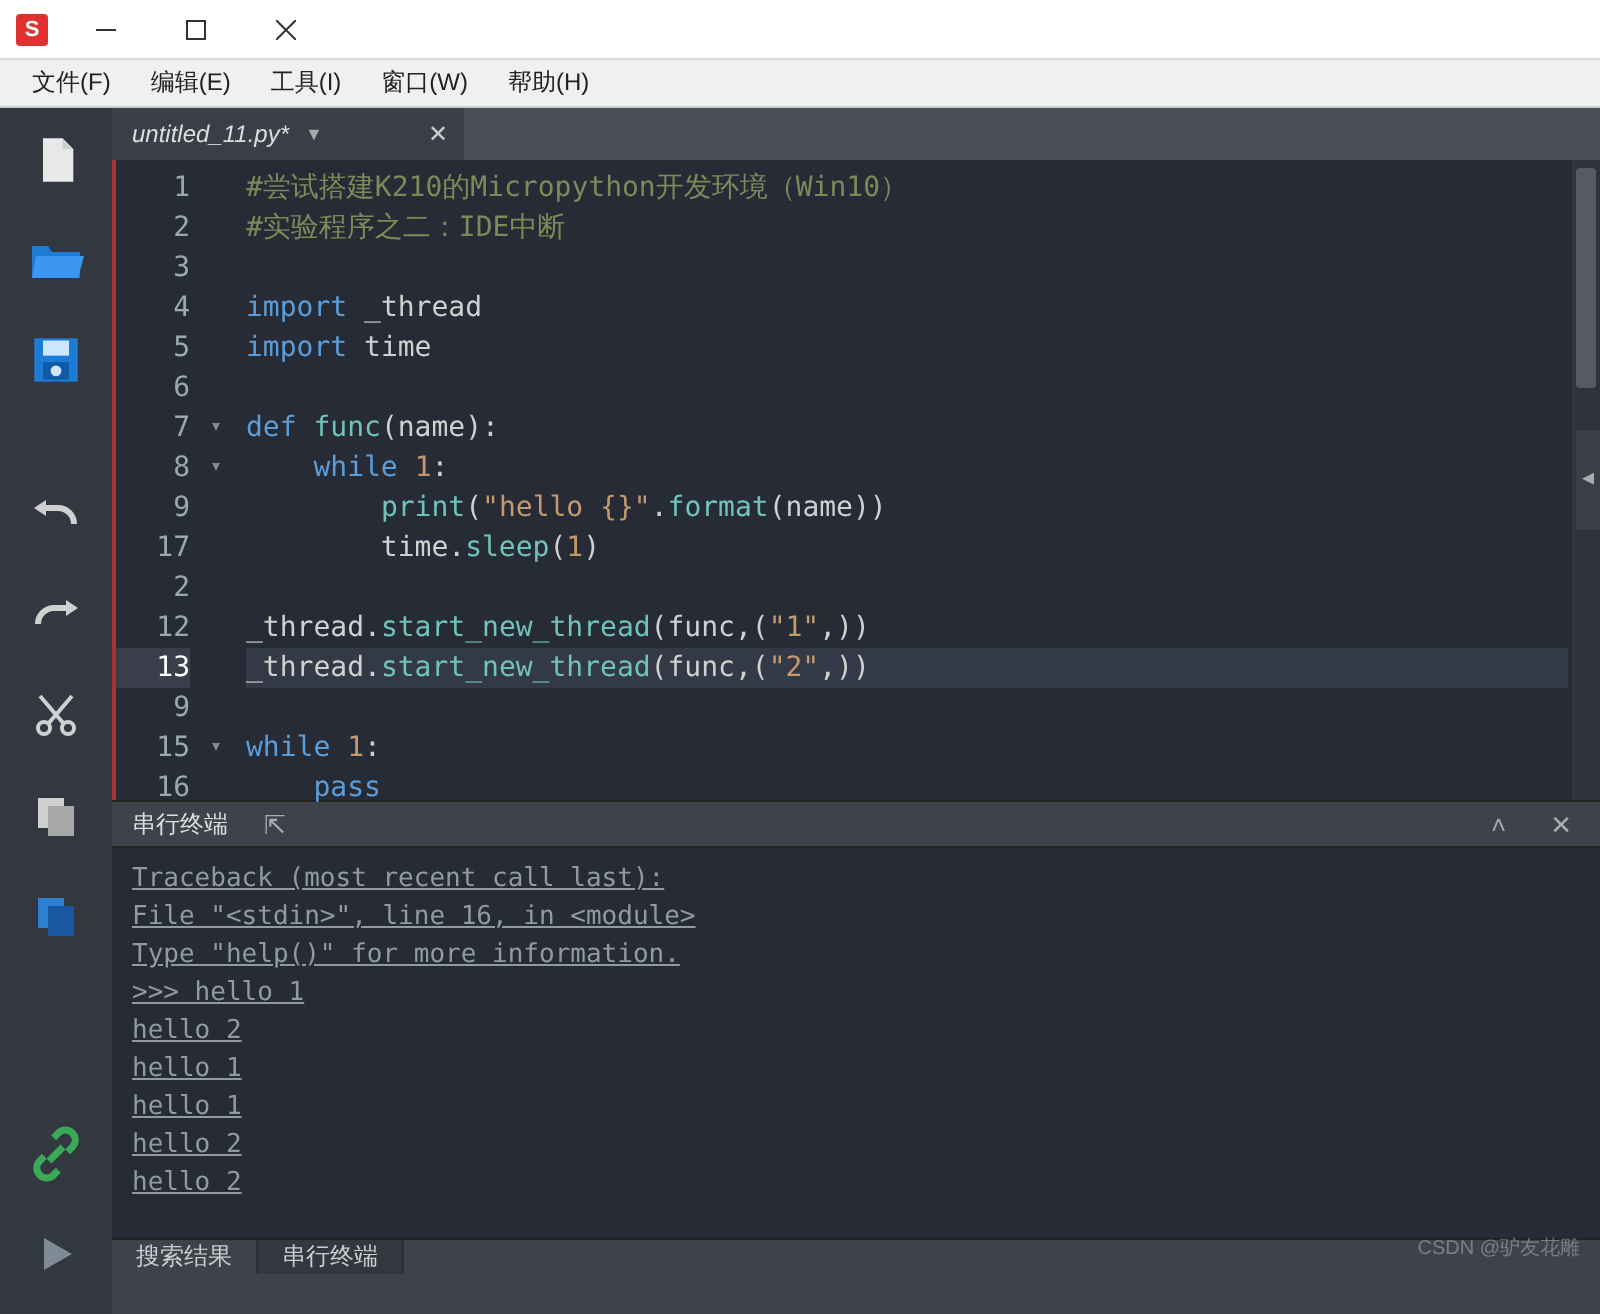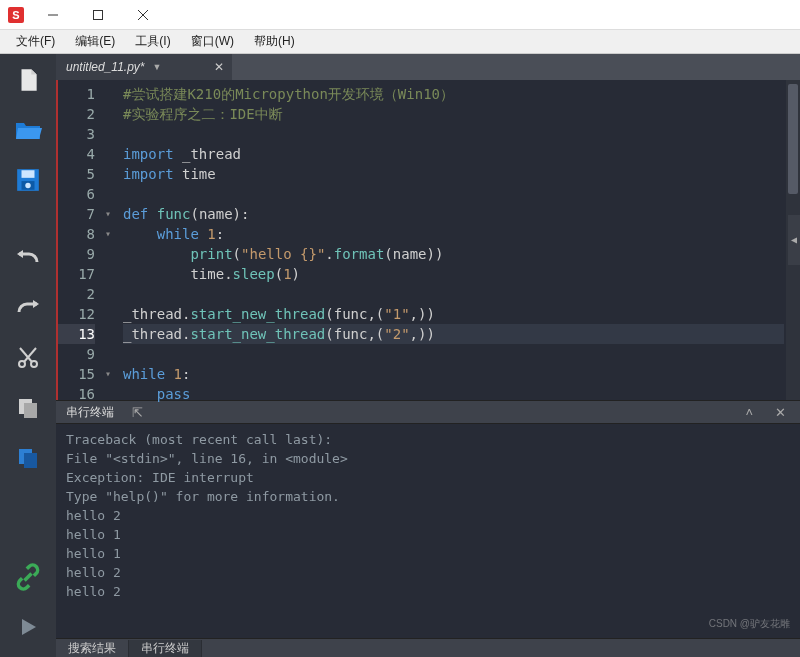--- a/index.html
+++ b/index.html
@@ -51,24 +51,24 @@
 .editor-scroll .thumb { position:absolute; left:2px; right:2px; top: 4px; height: 110px; background: #555a66; border-radius: 2px;}
 .collapse-gut { position:absolute; right:0; top:50%; width:12px; height:50px; background:#3a3e47; transform:translateY(-50%); color:#aaa; display:flex; align-items:center; justify-content:center; font-size:10px;}
 
 
 .termhdr { height: 24px; background: #3e424b; display: flex; align-items: center; padding: 0 10px; gap: 14px; border-top: 1px solid #222; border-bottom: 1px solid #222; }
 .termhdr .lbl { color: #ddd; font-size: 12px; }
 .termhdr .spacer { flex: 1; }
 .termhdr .ticon { color: #aaa; font-size: 13px; padding: 0 4px; }
 
 
-.terminal { flex: 1; background: #272b36; color: #8f9aa3; font-family: Consolas, monospace; font-size: 13px; line-height: 19px; padding: 6px 10px; overflow: hidden; }
-
-
-.btabs { height: 19px; background: #3e424b; display: flex; align-items: center; border-top: 1px solid #222; }
+.terminal { flex: 1; background: #272b36; color: #8f9aa3; font-family: Consolas, monospace; font-size: 13px; line-height: 19px; padding: 6px 10px; overflow: hidden; text-decoration: underline; }
+
+
+.btabs { height: 38px; background: #3e424b; display: flex; align-items: flex-start; border-top: 1px solid #222; }
 .btab { padding: 0 12px; display: flex; align-items: center; color: #ccc; font-size: 12px; border-right: 1px solid #2a2d33; }
 .btab.active { background: #33373f; }
 .btabs .rightinfo { margin-left: auto; color: #777; padding: 0 10px; display: flex; align-items: center; gap: 20px; }
 .watermark { position: absolute; right: 10px; bottom: 26px; color: #bbb; opacity: .5; font-size: 10px; pointer-events:none;}
 </style>
 </head>
 <body>
 
 <div class="titlebar">
   <div class="appicon">S</div>
@@ -229,22 +229,22 @@
       <span class="lbl">串行终端</span>
       <span class="ticon">⇱</span>
       <span class="spacer"></span>
       <span class="ticon">˄</span>
       <span class="ticon">✕</span>
     </div>
 
     <div class="terminal" id="termout">
         <div>Traceback (most recent call last):</div>
         <div>  File "&lt;stdin&gt;", line 16, in &lt;module&gt;</div>
-        <div>Exception: IDE interrupt</div>
         <div>Type "help()" for more information.</div>
+        <div>&gt;&gt;&gt; hello 1</div>
         <div>hello 2</div>
         <div>hello 1</div>
         <div>hello 1</div>
         <div>hello 2</div>
         <div>hello 2</div>
       </div>
 
     <div class="btabs">
       <div class="btab">搜索结果</div>
       <div class="btab active">串行终端</div>

